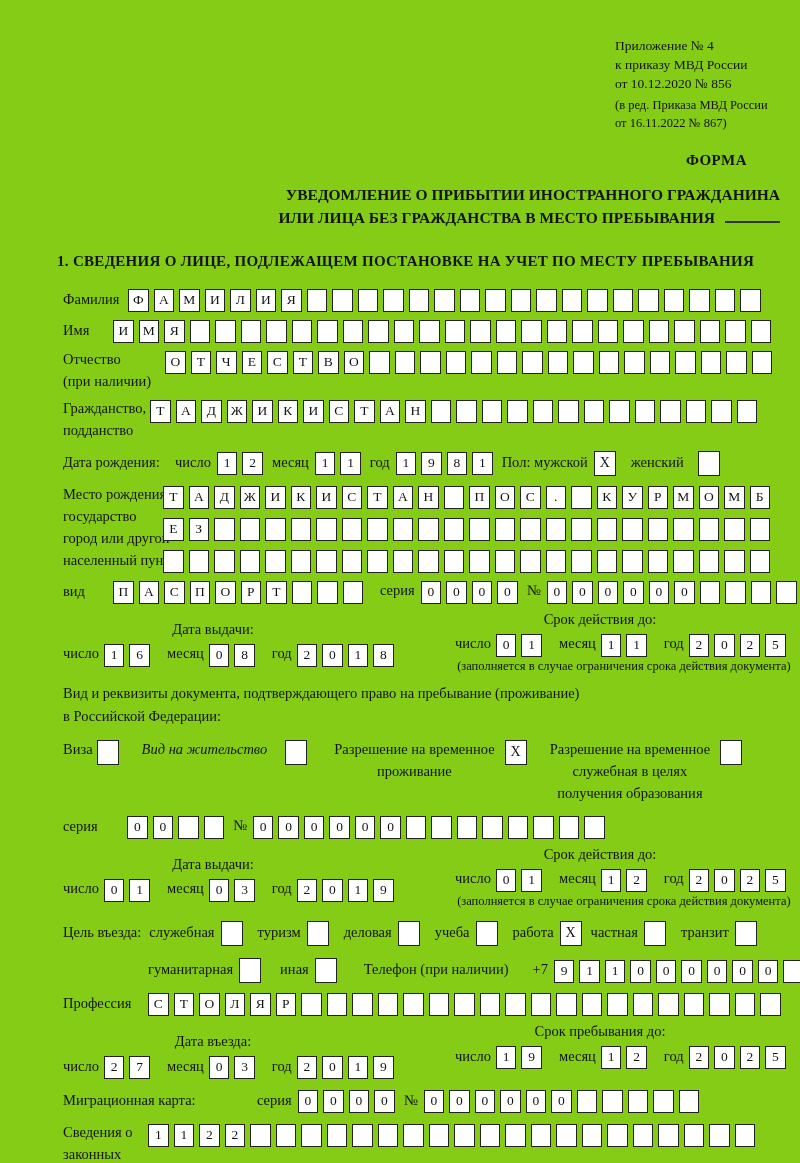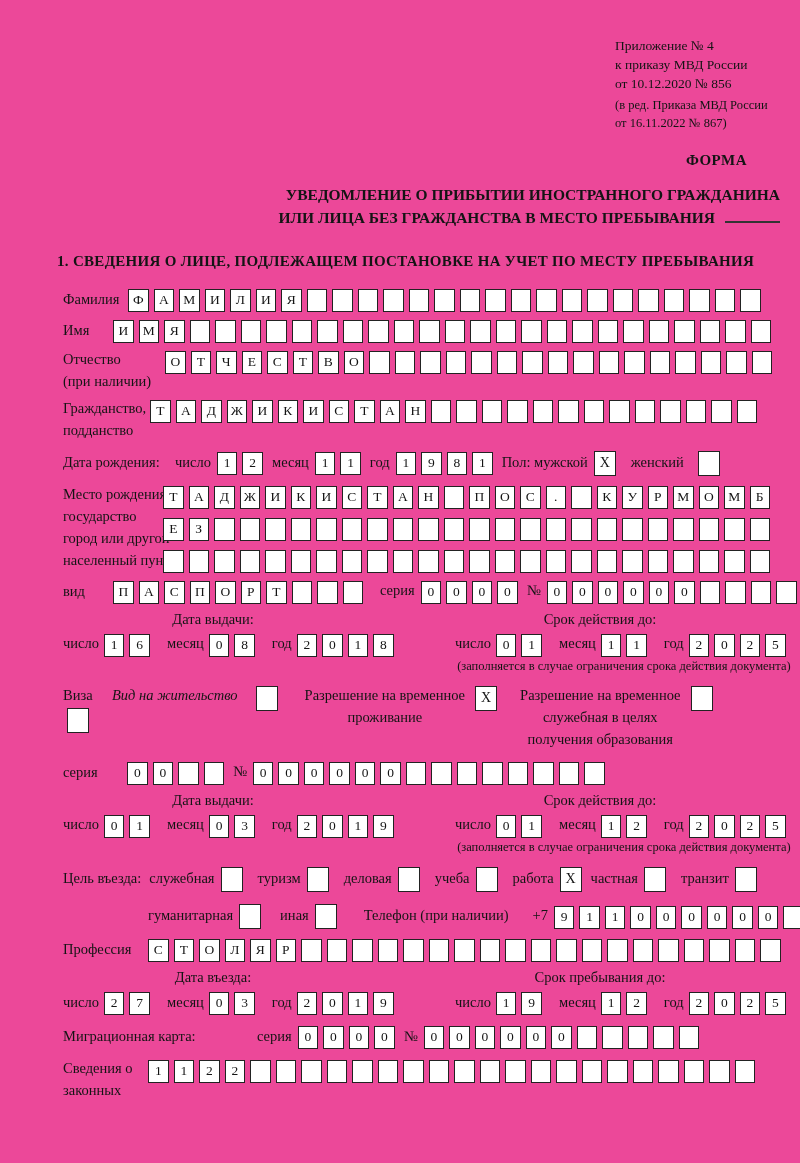--- a/index.html
+++ b/index.html
@@ -1,17 +1,17 @@
 <!DOCTYPE html>
 <html><head>
 <meta charset="utf-8">
 <style>
   html,body{margin:0;padding:0;background:#ffffff;}
   body{width:800px;height:1163px;color:#141414;font-family:"Liberation Serif",serif;}
-  .page{position:relative;width:800px;height:1163px;overflow:hidden;background:#ec4899;}
+  .page{position:relative;width:800px;height:1163px;overflow:hidden;background:#84cc16;}
   .content{padding:36px 20px 0 63px;}
 
   
   .hdr{margin-left:552px;font-size:13.5px;line-height:19px;}
   .hdr-sub{margin-left:552px;font-size:12.5px;line-height:18px;margin-top:3px;}
   .forma{margin-top:20px;text-align:right;padding-right:33px;font-weight:bold;font-size:15px;letter-spacing:.5px;}
 
   .title{margin-top:14px;text-align:right;font-weight:bold;font-size:15.5px;line-height:23px;}
   .blank-line{display:inline-block;width:55px;border-bottom:2px solid #333;height:14px;margin-left:10px;}
   .sec1{margin-top:24px;font-weight:bold;font-size:15px;letter-spacing:.3px;white-space:nowrap;margin-left:-6px;}
@@ -24,21 +24,21 @@
 
   .boxes{white-space:nowrap;line-height:26px;flex-shrink:0;}
   .bx{display:inline-block;box-sizing:border-box;width:20.5px;height:23px;border:1.8px solid #222;
       margin-right:5px;text-align:center;font-size:13.5px;line-height:19.5px;vertical-align:middle;background:#fff;}
   .cbx .bx{width:22px;height:25px;line-height:21px;font-size:14px;}
 
   .ilabel{font-size:14.5px;margin:0 6px 0 4px;}
 
   
   .drow{display:flex;margin-top:7px;white-space:nowrap;}
-  .dcol-l{width:342px;flex-shrink:0;}
+  .dcol-l{width:342px;flex-shrink:0;margin-top:10px;}
   .dcol-r{flex:1;padding-left:50px;}
   .dhead{text-align:center;font-size:14.5px;width:300px;}
   .dcol-r .dhead{width:290px;}
   .dfields{display:flex;align-items:center;margin-top:3px;}
   .dfields .lbl{font-size:14.5px;margin-right:5px;}
   .dfields .grp{margin-right:12px;}
   .dnote{font-size:12.5px;margin-top:2px;text-align:right;padding-right:0px;}
 
   .intro{font-size:14.5px;line-height:23px;margin-top:8px;}
 
@@ -166,23 +166,27 @@
           <div class="boxes grp"><span class="bx">0</span><span class="bx">1</span></div>
           <span class="lbl">месяц</span>
           <div class="boxes grp"><span class="bx">1</span><span class="bx">1</span></div>
           <span class="lbl">год</span>
           <div class="boxes"><span class="bx">2</span><span class="bx">0</span><span class="bx">2</span><span class="bx">5</span></div>
         </div>
         <div class="dnote">(заполняется в случае ограничения срока действия документа)</div>
       </div>
     </div>
 
+    <div class="intro">
+      <div>Вид и реквизиты документа, подтверждающего право на пребывание (проживание)</div>
+      <div>в Российской Федерации:</div>
+    </div>
 
     <div class="visa-row">
-      <div class="visa-item" style="margin-right:18px;flex-direction:column;">
+      <div class="visa-item" style="margin-right:18px;">
         <span class="txt">Виза</span>
         <div class="boxes cbx cbox" style="margin-left:4px;"><span class="bx"></span></div>
       </div>
       <div class="visa-item" style="margin-right:22px;font-style:italic;">
         <span class="txt">Вид на жительство</span>
         <div class="boxes cbx cbox" style="margin-left:18px;"><span class="bx"></span></div>
       </div>
       <div class="visa-item" style="margin-right:18px;">
         <span class="txt ctr">
           <div>Разрешение на временное</div>

